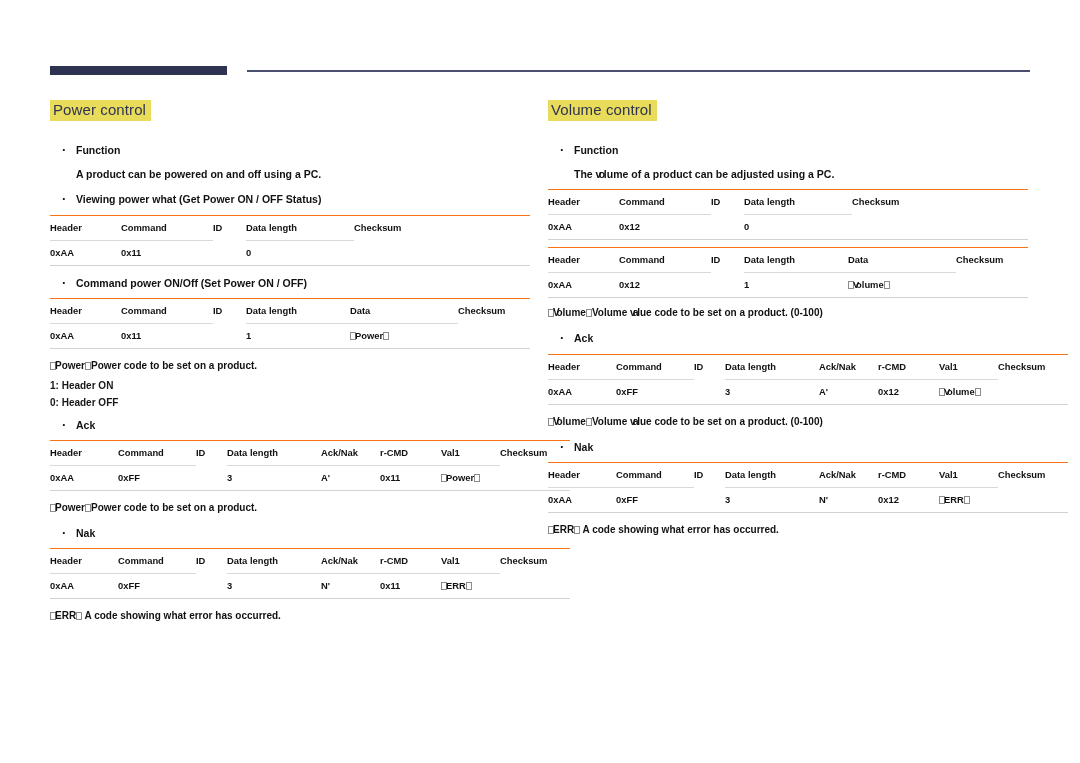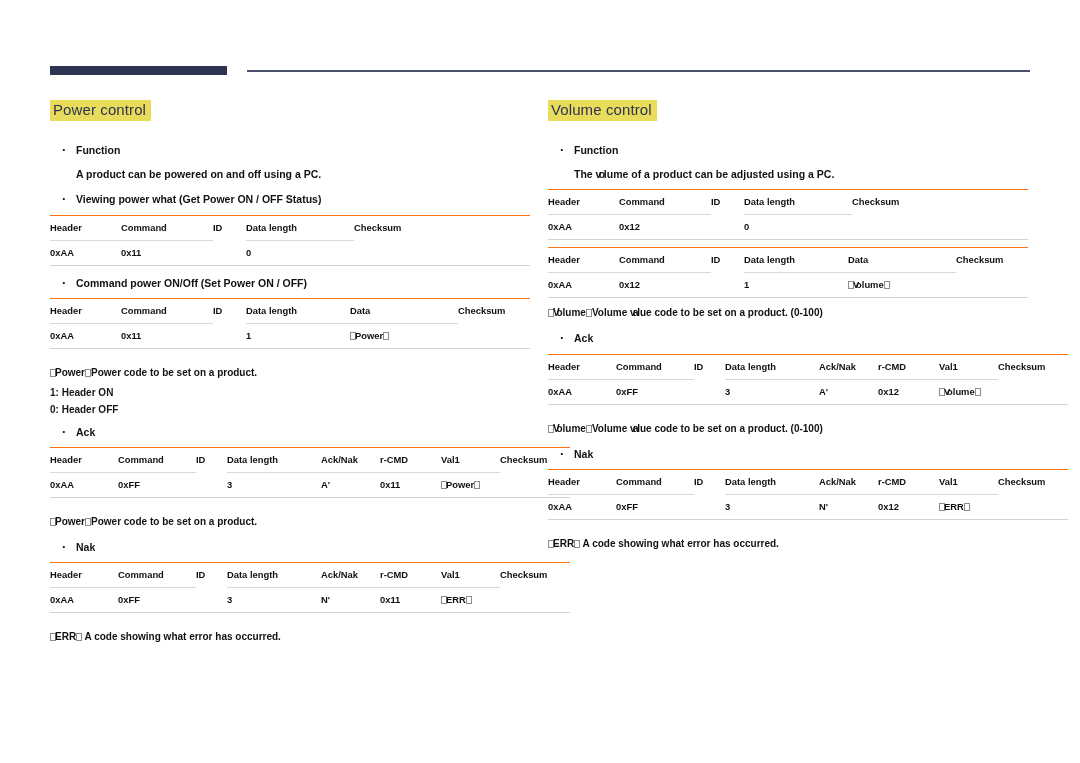--- a/index.html
+++ b/index.html
@@ -105,21 +105,21 @@
   table.cmd thead th.seg { border-bottom: 1px solid #d9d9d9; }
   table.cmd thead th.nos { border-bottom: none; }
 
   td.pad-l, th.pad-l { padding-left: 9px; }
 
   
   .note {
     font-size: 10px;
     font-weight: bold;
     color: #111;
-    margin-top: 16px;
+    margin-top: 9px;
     line-height: 1.6;
   }
   .note-tight { margin-top: 7px; }
   .note-line { font-size: 10px; font-weight: bold; margin-top: 6px; }
 
   
   .tofu {
     display: inline-block;
     width: 6px; height: 8px;
     border: 1px solid #8c8c8c;

